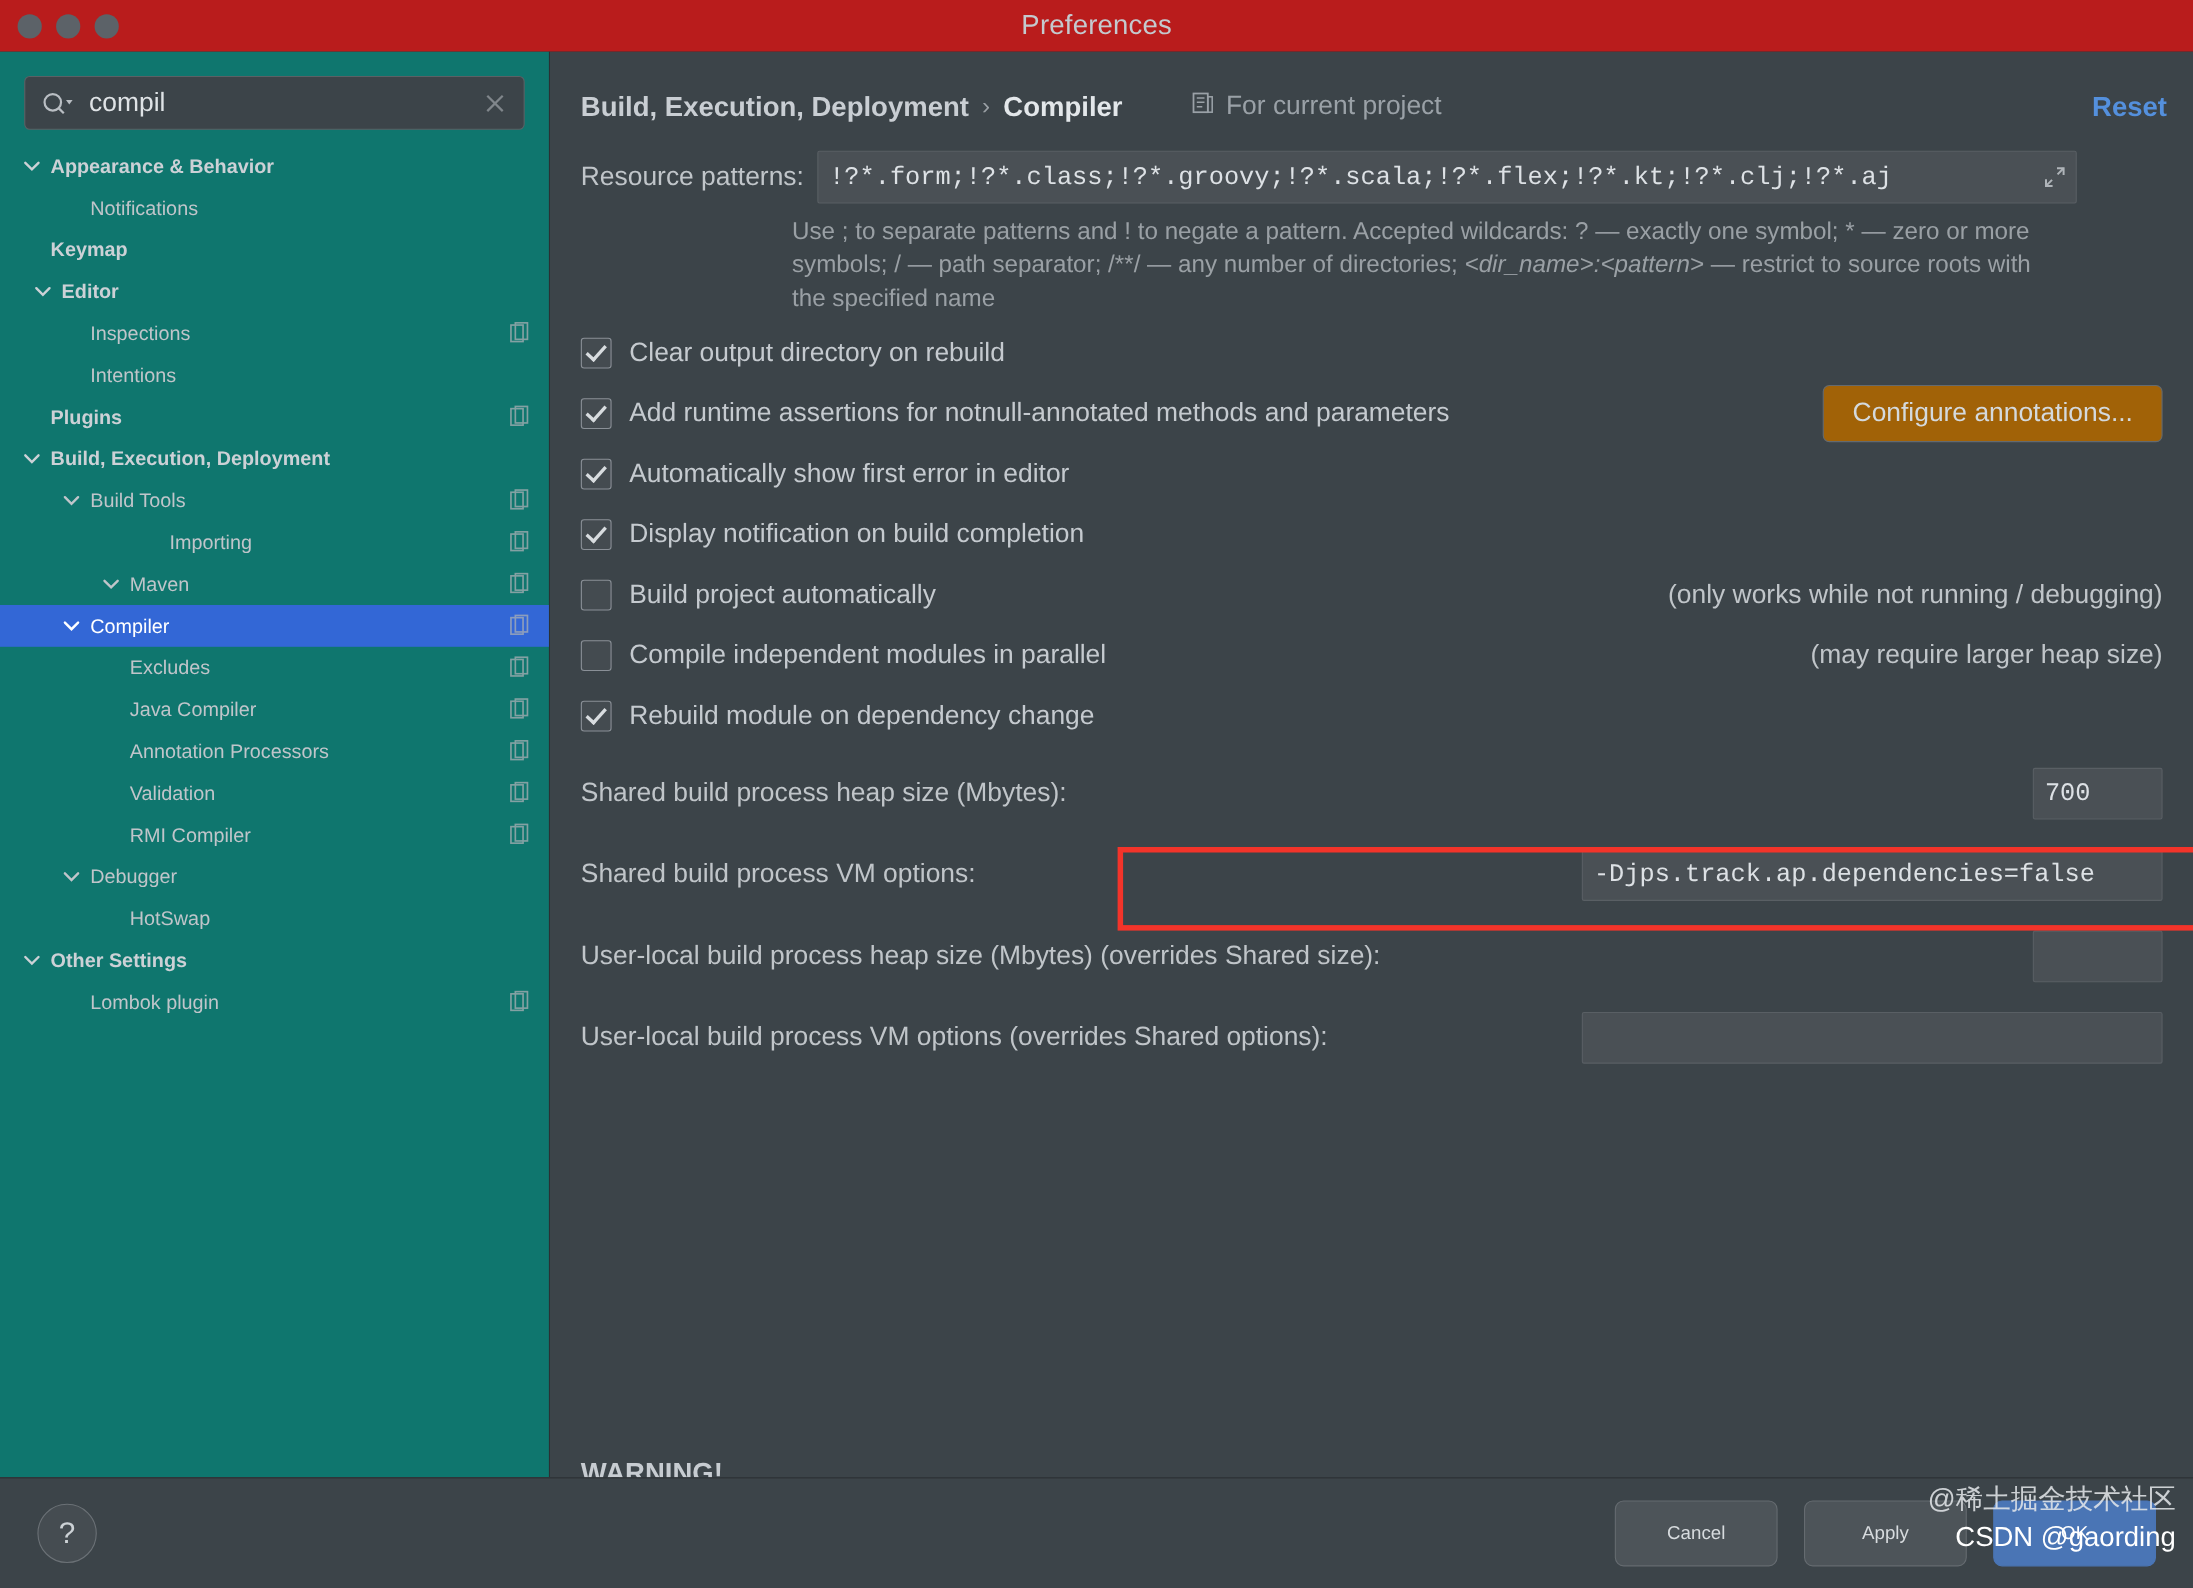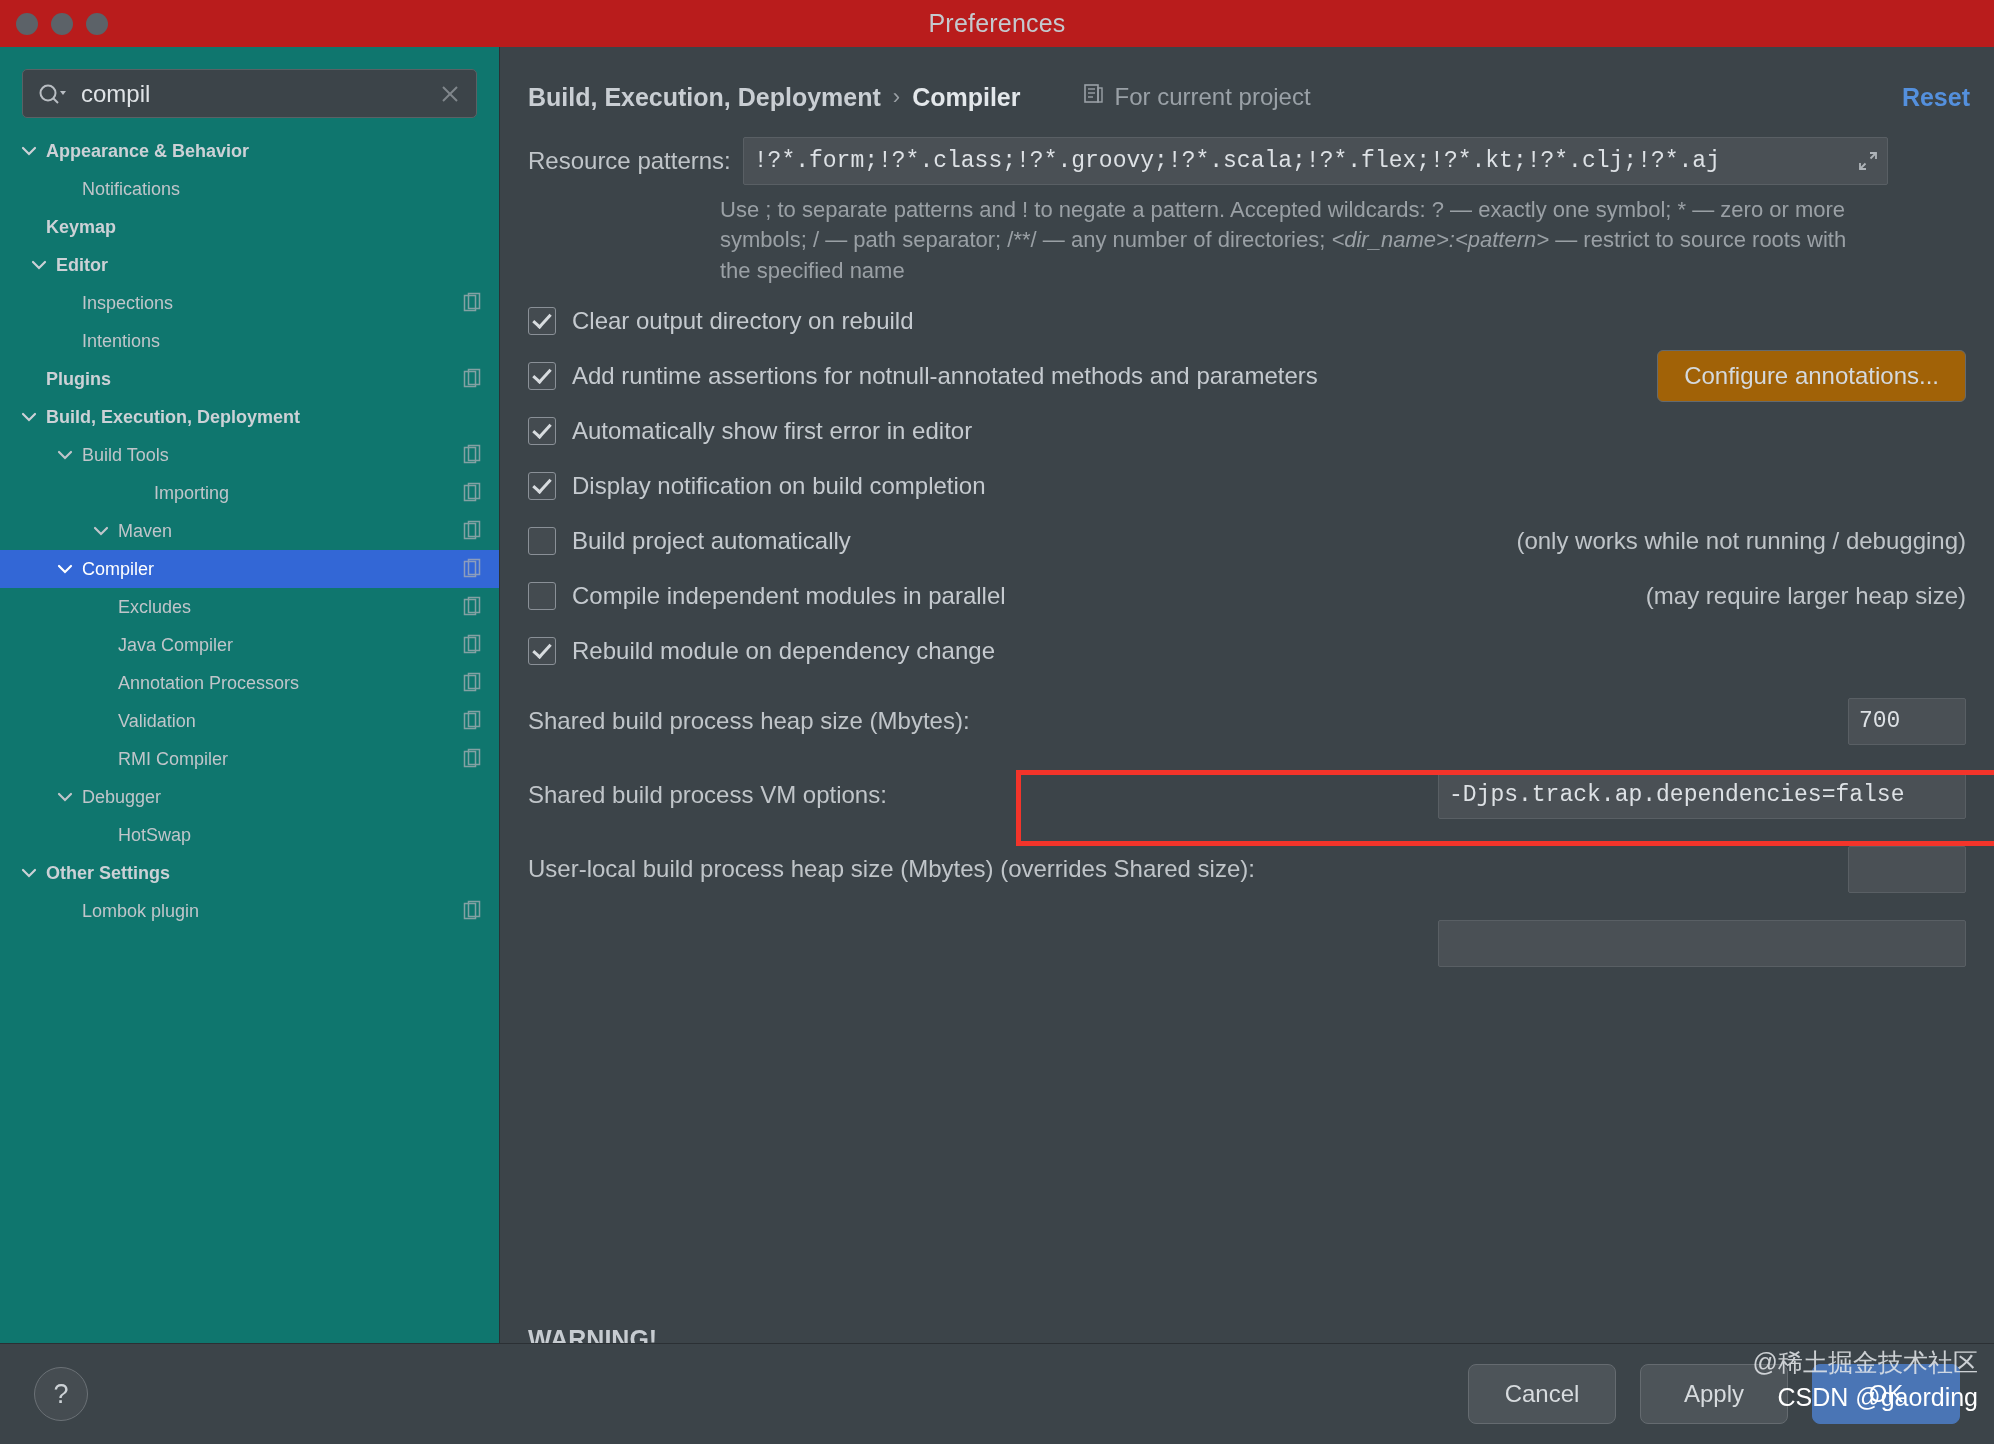--- a/index.html
+++ b/index.html
@@ -331,21 +331,21 @@
     align-items: center;
     gap: 24px;
   }
   .fbtn {
     min-width: 148px;
     height: 60px;
     border-radius: 8px;
     background: #4d5459;
     border: 1px solid #656b70;
     color: #d7dbde;
-    font-size: 24px;
+    font-size: 17px;
     display: flex; align-items: center; justify-content: center;
     padding: 4px 22px;
     box-sizing: border-box;
   }
   .fbtn.primary {
     background: #4a75b5;
     border-color: #4a75b5;
     color: #ffffff;
   }
   .watermark {
@@ -712,20 +712,21 @@
               <span class="lbl">Shared build process VM options:</span>
               <span class="spacer"></span>
               <span class="textfield wide-field">-Djps.track.ap.dependencies=false</span>
             </div>
             <div class="field-row" style="margin-top: 14px;">
               <span class="lbl">User-local build process heap size (Mbytes) (overrides Shared size):</span>
               <span class="spacer"></span>
               <span class="textfield small-field"></span>
             </div>
             <div class="field-row" style="margin-top: 14px;">
+              <span class="lbl">User-local build process VM options (overrides Shared options):</span>
               <span class="spacer"></span>
               <span class="textfield wide-field"></span>
             </div>
           </div>
 
         <div class="warning">
           <div>WARNING!</div>
           <div>If option 'Clear output directory on rebuild' is enabled, the entire contents of directories where generated</div>
           <div>sources are stored WILL BE CLEARED on rebuild.</div>
         </div>

